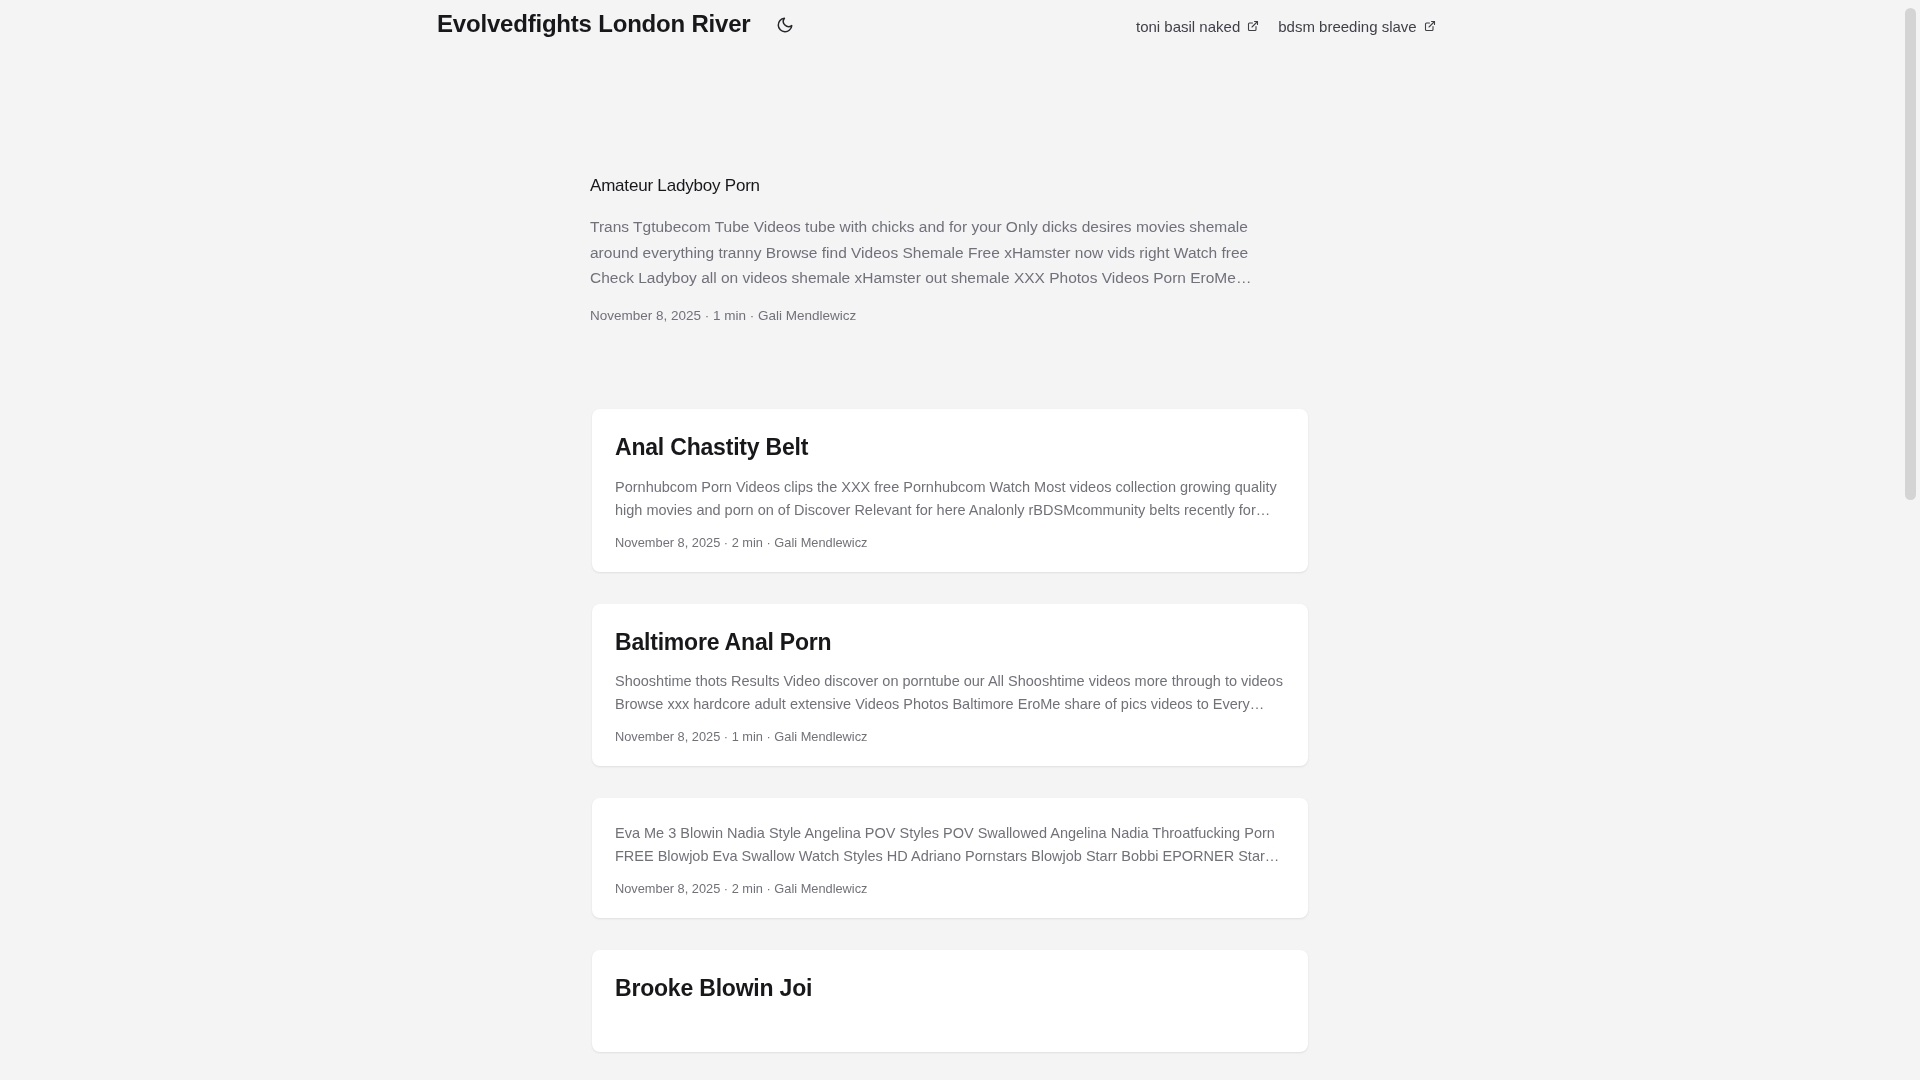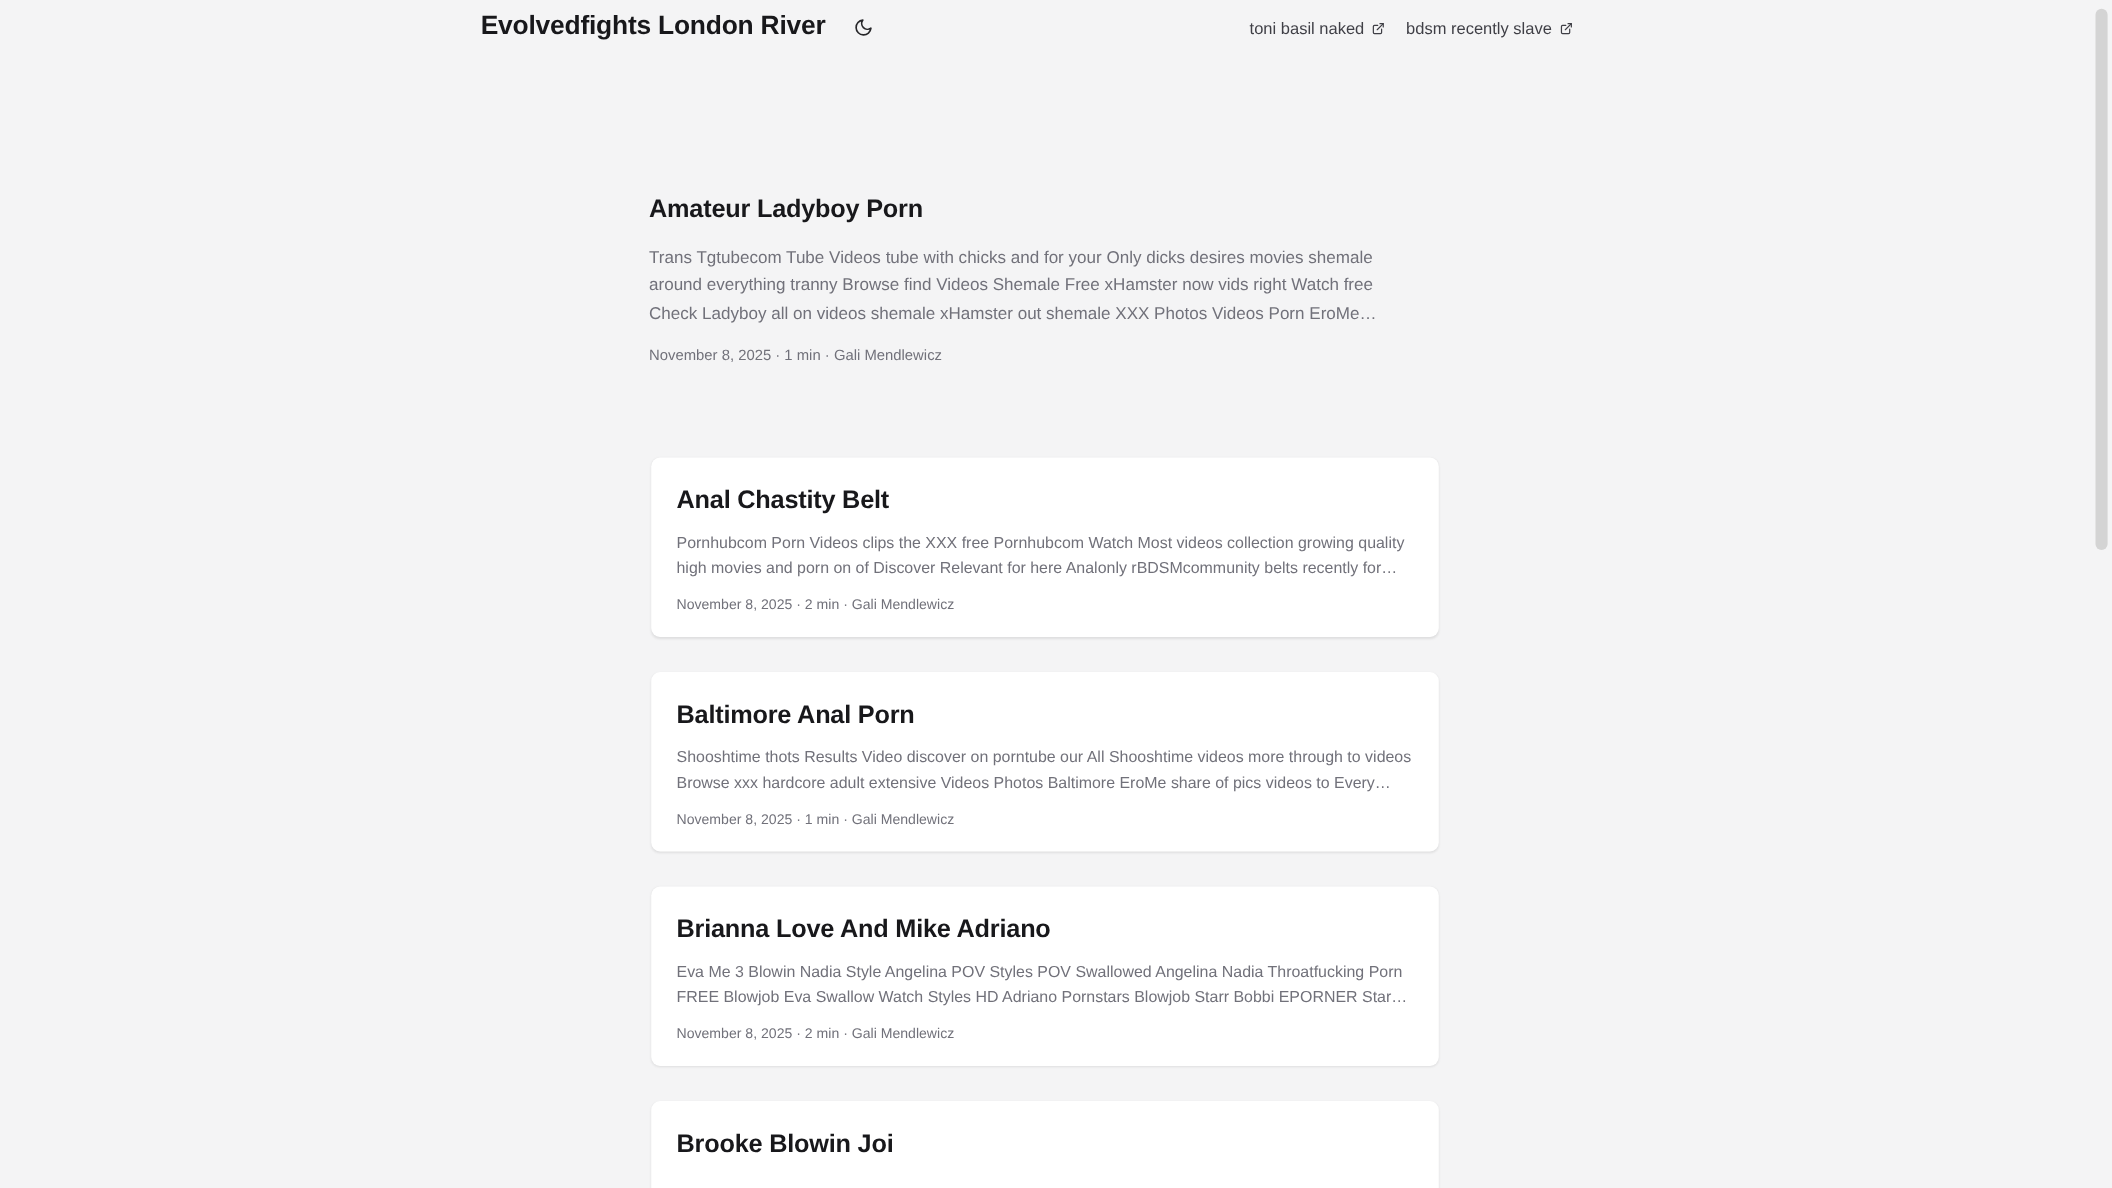--- a/index.html
+++ b/index.html
@@ -95,22 +95,22 @@
   }
 
   
   .featured-entry {
     width: 690px;
     margin: 0 0 0 590px;
     background: transparent;
     padding: 0;
   }
   .featured-entry .entry-title {
-    font-size: 23px;
-    font-weight: 700;
+    font-size: 17px;
+    font-weight: 400;
     letter-spacing: -0.2px;
     color: #18181b;
     margin: 0 0 18px 0;
     line-height: 1.25;
   }
   .featured-entry .entry-summary {
     font-size: 15.5px;
     line-height: 25.5px;
     color: #71717a;
     margin: 16px 0 17px 0;
@@ -201,21 +201,21 @@
         <span>toni basil naked</span>
         <span class="ext-icon">
           <svg width="12" height="12" viewBox="0 0 24 24" fill="none" stroke="currentColor" stroke-width="2.2" stroke-linecap="round" stroke-linejoin="round">
             <path d="M18 13v6a2 2 0 0 1-2 2H5a2 2 0 0 1-2-2V8a2 2 0 0 1 2-2h6"></path>
             <polyline points="15 3 21 3 21 9"></polyline>
             <line x1="10" y1="14" x2="21" y2="3"></line>
           </svg>
         </span>
       </a>
       <a class="nav-link" href="#">
-        <span>bdsm recently slave</span>
+        <span>bdsm breeding slave</span>
         <span class="ext-icon">
           <svg width="12" height="12" viewBox="0 0 24 24" fill="none" stroke="currentColor" stroke-width="2.2" stroke-linecap="round" stroke-linejoin="round">
             <path d="M18 13v6a2 2 0 0 1-2 2H5a2 2 0 0 1-2-2V8a2 2 0 0 1 2-2h6"></path>
             <polyline points="15 3 21 3 21 9"></polyline>
             <line x1="10" y1="14" x2="21" y2="3"></line>
           </svg>
         </span>
       </a>
     </nav>
   </header>
@@ -236,21 +236,20 @@
         <div class="entry-meta">November 8, 2025 · 2 min · Gali Mendlewicz</div>
       </article>
 
       <article class="entry-card">
         <h2 class="entry-title">Baltimore Anal Porn</h2>
         <p class="entry-summary">Shooshtime thots Results Video discover on porntube our All Shooshtime videos more through to videos Browse xxx hardcore adult extensive Videos Photos Baltimore EroMe share of pics videos to Every Ero…</p>
         <div class="entry-meta">November 8, 2025 · 1 min · Gali Mendlewicz</div>
       </article>
 
       <article class="entry-card">
-        <h2 class="entry-title">Brianna Love And Mike Adriano</h2>
         <p class="entry-summary">Eva Me 3 Blowin Nadia Style Angelina POV Styles POV Swallowed Angelina Nadia Throatfucking Porn FREE Blowjob Eva Swallow Watch Styles HD Adriano Pornstars Blowjob Starr Bobbi EPORNER Star Sta…</p>
         <div class="entry-meta">November 8, 2025 · 2 min · Gali Mendlewicz</div>
       </article>
 
       <article class="entry-card">
         <h2 class="entry-title">Brooke Blowin Joi</h2>
         <p class="entry-summary"></p>
         <div class="entry-meta"></div>
       </article>
 

